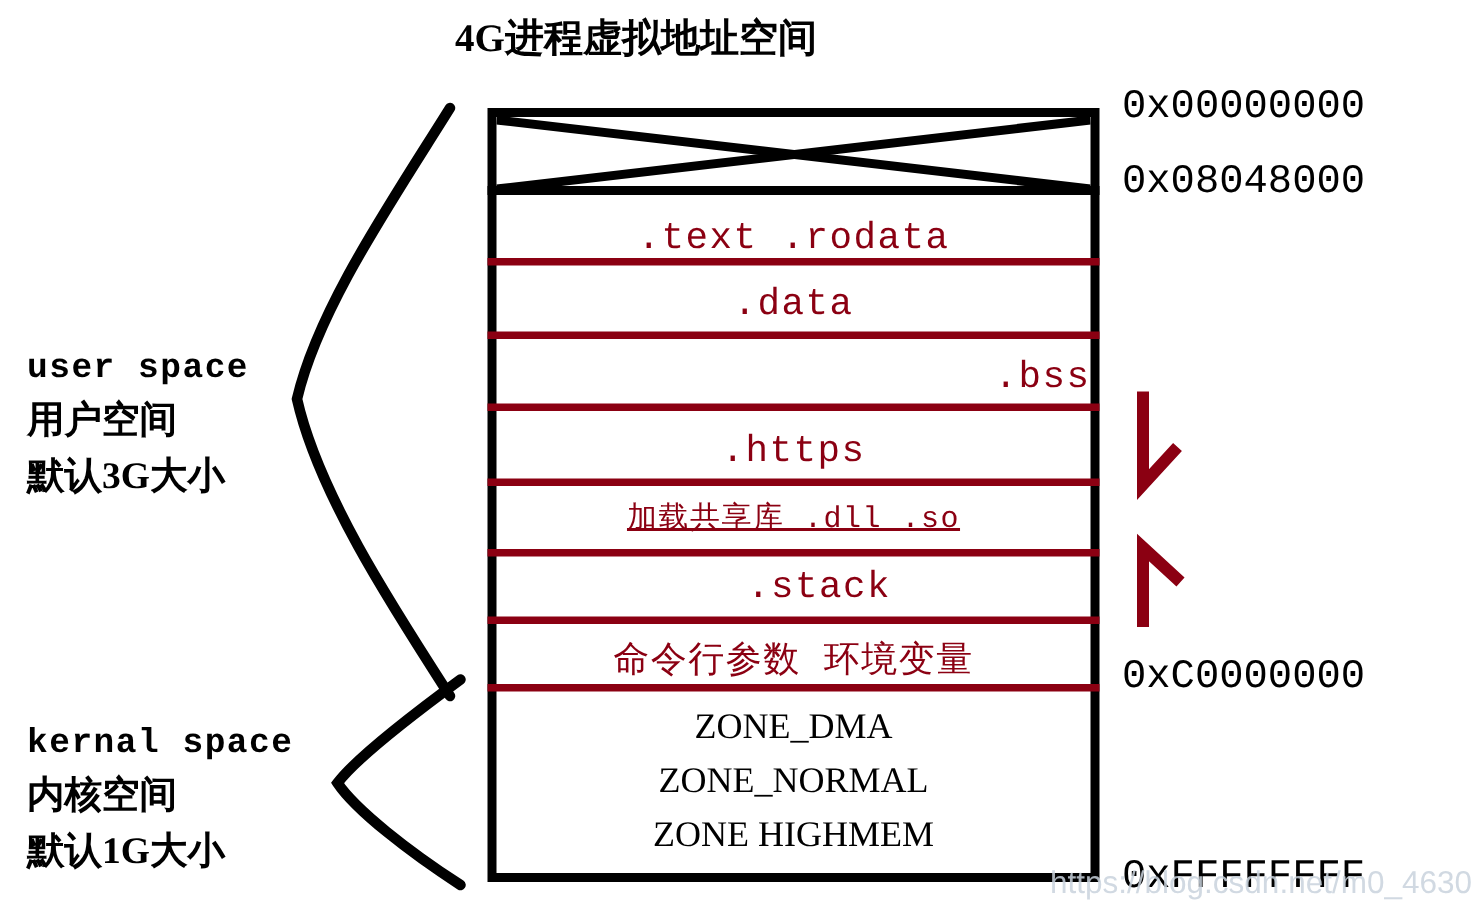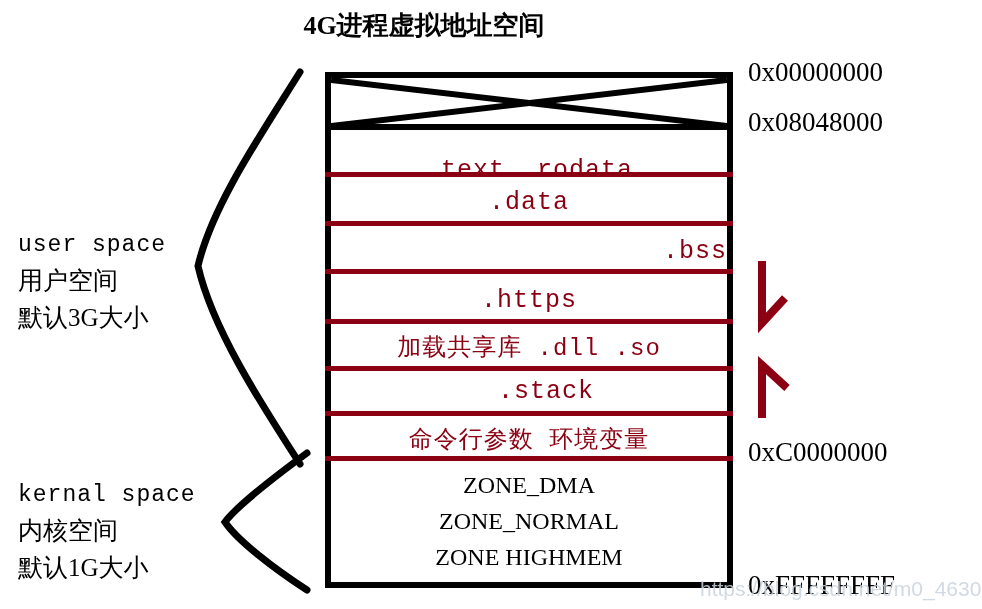--- a/index.html
+++ b/index.html
@@ -98,30 +98,31 @@
     font-family: "Liberation Serif", "DejaVu Serif", serif;
     font-size: 24px;
     white-space: nowrap;
   }
 
   
   .addr-label {
     position: absolute;
     left: 748px;
     color: #000000;
-    font-family: Liberation Serif, serif;
+    font-family: Liberation Mono, monospace;
     font-size: 27px;
     white-space: nowrap;
   }
 
   
   .space-label {
     position: absolute;
     color: #000000;
     white-space: nowrap;
+    font-weight: bold;
   }
   .space-label .lbl-en {
     font-family: "Liberation Mono", "DejaVu Sans Mono", monospace;
     font-size: 23px;
     letter-spacing: 1px;
     line-height: 34px;
   }
   .space-label .lbl-cn {
     font-family: "Liberation Serif", "DejaVu Serif", serif;
     font-size: 25px;
@@ -163,33 +164,33 @@
   <div class="memory-box"></div>
 
   <div class="reserved-region">
     <svg width="396" height="50" viewBox="0 0 396 50">
       <line x1="0" y1="2" x2="396" y2="48" stroke="#000000" stroke-width="6"></line>
       <line x1="0" y1="48" x2="396" y2="2" stroke="#000000" stroke-width="6"></line>
     </svg>
   </div>
   <div class="reserved-bottom-rule"></div>
 
-  <div class="seg-row" style="top:156px;">.text  .rodata</div>
+  <div class="seg-row" style="top:144px;">.text  .rodata</div>
   <div class="seg-rule" style="top:172px;"></div>
 
   <div class="seg-row" style="top:188px;">.data</div>
   <div class="seg-rule" style="top:221px;"></div>
 
   <div class="seg-row" style="top:237px;text-align:right;">.bss</div>
   <div class="seg-rule" style="top:269px;"></div>
 
   <div class="seg-row" style="top:286px;">.https</div>
   <div class="seg-rule" style="top:319px;"></div>
 
-  <div class="seg-row" style="top:331px; font-size:24px;">加载共享库 .dll  .so</div>
+  <div class="seg-row" style="top:331px; font-size:20px;text-decoration:underline;">加载共享库 .dll  .so</div>
   <div class="seg-rule" style="top:366px;"></div>
 
   <div class="seg-row" style="top:377px;padding-left:17px;">.stack</div>
   <div class="seg-rule" style="top:411px;"></div>
 
   <div class="seg-row" style="top:423px; font-size:24px;">命令行参数 环境变量</div>
   <div class="seg-rule" style="top:456px;"></div>
 
   <div class="zone-row" style="top:508px;">ZONE_NORMAL</div>
   <div class="zone-row" style="top:472px;">ZONE_DMA</div>

